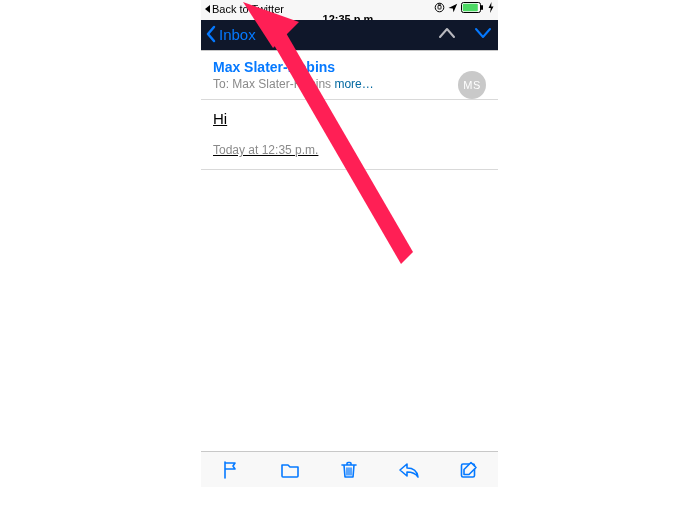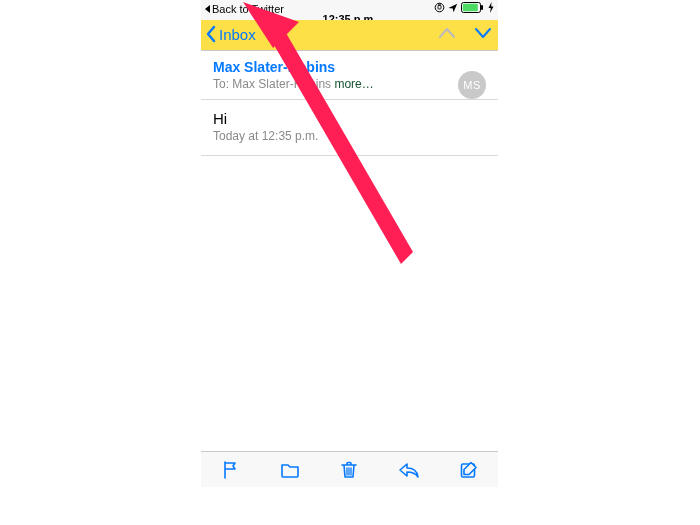--- a/index.html
+++ b/index.html
@@ -37,21 +37,21 @@
     position: absolute; left: 50%; top: 13px; transform: translateX(-50%);
     font-size: 11px; font-weight: 600;
   }
   .status-right {
     position: absolute; right: 4px; top: 2px;
     display: flex; align-items: center; gap: 3px;
   }
   
   .nav-bar {
     height: 31px;
-    background: #fde047;
+    background: #0f172a;
     border-bottom: 1px solid #c8c8c8;
     position: relative;
   }
   .nav-back {
     position: absolute; left: 4px; top: 5px;
     display: flex; align-items: center;
     color: #0579ff;
     font-size: 15px;
   }
   .nav-back .chev { margin-right: 2px; }
@@ -71,28 +71,29 @@
     right: 12px; top: 20px;
     width: 28px; height: 28px; border-radius: 50%;
     background: #c9c9c9;
     color: #fff;
     font-size: 11px;
     display: flex; align-items: center; justify-content: center;
     letter-spacing: 0.5px;
   }
   .sender-name { color: #0579ff; font-size: 14px; font-weight: 600; }
   .to-line { color: #8a8a8a; font-size: 12px; margin-top: 2px;}
-  .to-line .more { color: #14532d; }
+  .to-line .more { color: #0369a1; }
   
   .subject-block {
     padding: 10px 12px 12px 12px;
     border-bottom: 1px solid #d9d9d9;
+    text-decoration: underline;
   }
   .subject-line { color: #000; font-size: 15px; }
-  .date-line { color: #8a8a8a; font-size: 12px; margin-top: 2px; }
+  .date-line { color: #8a8a8a; font-size: 12px; margin-top: 16px; }
   
   .body-area { height: 342px; }
   
   .toolbar {
     position: absolute; left: 0; bottom: 38px; width: 100%;
     height: 36px;
     border-top: 1px solid #c8c8c8;
     background: #f8f8f8;
     display: flex; align-items: center; justify-content: space-around;
   }

